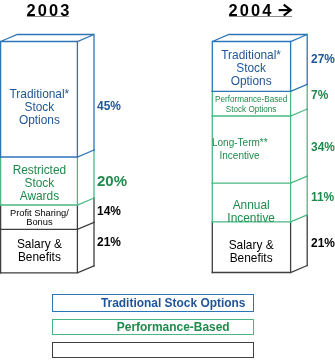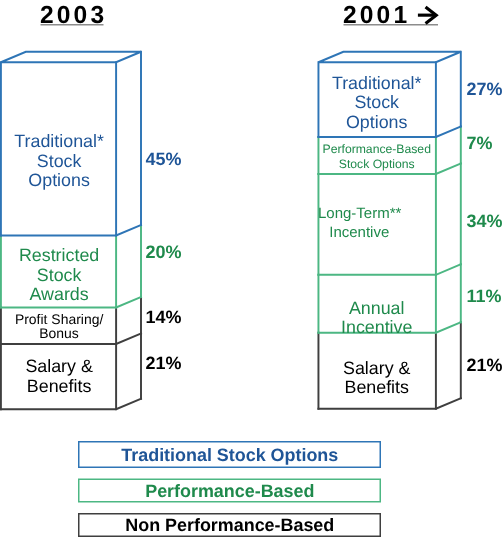--- a/index.html
+++ b/index.html
@@ -8,21 +8,21 @@
        font-family:"Liberation Sans",sans-serif;
        -webkit-font-smoothing:antialiased;}
   #root{position:relative;width:335px;height:360px;}
   .seg-label,.pct-label,.chart-title,.legend-text{will-change:transform;}
   .boxsvg{position:absolute;left:0;top:0;width:335px;height:360px;overflow:visible;}
   .seg-label{position:absolute;text-align:center;font-weight:normal;white-space:pre;}
   .pct-label{position:absolute;font-weight:bold;white-space:nowrap;}
   .chart-title{position:absolute;font-weight:bold;white-space:pre;text-align:center;}
   .title-rule{position:absolute;height:1.4px;background:#8c8c8c;}
   .legend-box{position:absolute;box-sizing:border-box;background:#ffffff;}
-  .legend-text{position:absolute;font-weight:bold;text-align:center;white-space:nowrap;}
+  .legend-text{position:absolute;font-weight:bold;text-align:center;white-space:nowrap;margin-left:20px;}
 </style>
 </head>
 <body>
 
 <div id="root">
     <svg class="boxsvg" viewBox="0 0 335 360" width="335" height="360" style="pointer-events: none;">
       <g>
         <path d="M0.6 41.5 L17.200000000000003 34.5 L94 34.5 L94 265.8 L77.4 272.8 L0.6 272.8 Z" fill="#ffffff" stroke="none"></path>
         <path d="M0.6 41.5 L77.4 41.5 L77.4 272.8 L0.6 272.8 Z" fill="#ffffff" stroke="none"></path>
       </g>
@@ -91,28 +91,28 @@
     </svg>
     <div class="chart-title" style="left: -21.9px; top: 1.9px; width: 140px; font-size: 16.4px; line-height: 16.4px; letter-spacing: 2.1px; text-indent: 2.1px; color: rgb(0, 0, 0);">2003</div>
     <div class="title-rule" style="left: 27.2px; top: 16px; width: 41.6px; background: rgb(140, 140, 140);"></div>
     <div class="seg-label" style="left: 0.6px; width: 76.8px; font-size: 11.9px; line-height: 13.1px; color: rgb(31, 85, 151); top: 87.5046px;">Traditional*
 Stock
 Options</div>
     <div class="pct-label" style="left: 97.4px; font-size: 11.95px; line-height: 11.95px; color: rgb(31, 85, 151); top: 101.1px;">45%</div>
     <div class="seg-label" style="left: 0.6px; width: 76.8px; font-size: 11.9px; line-height: 13.1px; color: rgb(31, 138, 76); top: 164.005px;">Restricted
 Stock
 Awards</div>
-    <div class="pct-label" style="left: 97.4px; font-size: 12px; line-height: 11.95px; color: rgb(31, 138, 76); top: 163px;">20%</div>
+    <div class="pct-label" style="left: 97.4px; font-size: 15px; line-height: 11.95px; color: rgb(31, 138, 76); top: 175px;">20%</div>
     <div class="seg-label" style="left: 0.6px; width: 76.8px; font-size: 9.3px; line-height: 9.2px; color: rgb(0, 0, 0); top: 209.012px;">Profit Sharing/
 Bonus</div>
     <div class="pct-label" style="left: 97.4px; font-size: 11.95px; line-height: 11.95px; color: rgb(0, 0, 0); top: 205.65px; text-align: center;">14%</div>
     <div class="seg-label" style="left: 0.6px; width: 76.8px; font-size: 11.9px; line-height: 13px; color: rgb(0, 0, 0); top: 238.255px;">Salary &amp;
 Benefits</div>
     <div class="pct-label" style="left: 97.4px; font-size: 11.95px; line-height: 11.95px; color: rgb(0, 0, 0); top: 237.05px;">21%</div>
-    <div class="chart-title" style="left: 180.05px; top: 1.9px; width: 140px; font-size: 16.4px; line-height: 16.4px; letter-spacing: 2.1px; text-indent: 2.1px; color: rgb(0, 0, 0);">2001</div>
+    <div class="chart-title" style="left: 180.05px; top: 1.9px; width: 140px; font-size: 16.4px; line-height: 16.4px; letter-spacing: 2.1px; text-indent: 2.1px; color: rgb(0, 0, 0);">2004</div>
     <div class="title-rule" style="left: 228.9px; top: 16px; width: 62.8px; background: rgb(140, 140, 140);"></div>
     <svg class="boxsvg" viewBox="0 0 335 360" width="335" height="360" style="pointer-events: none;">
       <path d="M278.6 10.1 L290 10.1" stroke="#000000" stroke-width="2.1" stroke-linecap="butt" fill="none"></path>
       <path d="M283.7 4.6 L290.8 10.1 L283.7 15.6" stroke="#000000" stroke-width="2.1" stroke-linecap="butt" stroke-linejoin="miter" fill="none"></path>
     </svg>
     <div class="seg-label" style="left: 212.3px; width: 78.3px; font-size: 11.9px; line-height: 13.1px; color: rgb(31, 85, 151); top: 49.2046px;">Traditional*
 Stock
 Options</div>
     <div class="pct-label" style="left: 310.6px; font-size: 11.95px; line-height: 11.95px; color: rgb(31, 85, 151); top: 53.85px;">27%</div>
     <div class="seg-label" style="left: 212.3px; width: 78.3px; font-size: 8.15px; line-height: 10.2px; color: rgb(31, 138, 76); top: 95.0399px;">Performance-Based
@@ -125,14 +125,13 @@
 Incentive</div>
     <div class="pct-label" style="left: 310.6px; font-size: 11.95px; line-height: 11.95px; color: rgb(31, 138, 76); top: 191.6px;">11%</div>
     <div class="seg-label" style="left: 212.3px; width: 78.3px; font-size: 11.9px; line-height: 13px; color: rgb(0, 0, 0); top: 238.555px;">Salary &amp;
 Benefits</div>
     <div class="pct-label" style="left: 310.6px; font-size: 11.95px; line-height: 11.95px; color: rgb(0, 0, 0); top: 237.8px;">21%</div>
     <div class="legend-box" style="left: 52px; top: 293.6px; width: 202.4px; height: 18.1px; border: 1.4px solid rgb(46, 117, 182);"></div>
     <div class="legend-text" style="left: 52px; width: 202.4px; font-size: 11.95px; line-height: 12px; color: rgb(31, 85, 151); top: 297px;">Traditional Stock Options</div>
     <div class="legend-box" style="left: 52px; top: 318.5px; width: 202.4px; height: 16.6px; border: 1.4px solid rgb(76, 183, 131);"></div>
     <div class="legend-text" style="left: 52px; width: 202.4px; font-size: 11.95px; line-height: 12px; color: rgb(31, 138, 76); top: 321.15px;">Performance-Based</div>
     <div class="legend-box" style="left: 52px; top: 341.8px; width: 202.4px; height: 16.4px; border: 1.4px solid rgb(63, 63, 63);"></div>
-    <div class="legend-text" style="left: 52px; width: 202.4px; font-size: 11.95px; line-height: 12px; color: rgb(0, 0, 0); top: 344.35px;">Non Performance-Based</div>
   </div>
 
 </body></html>

